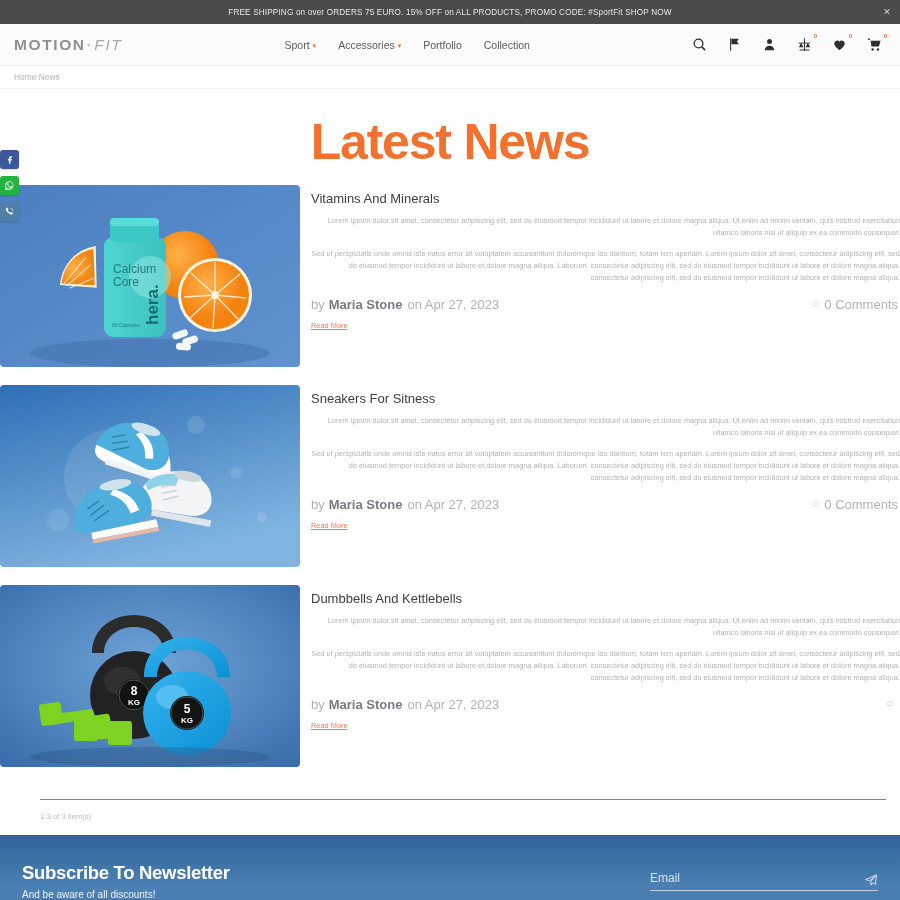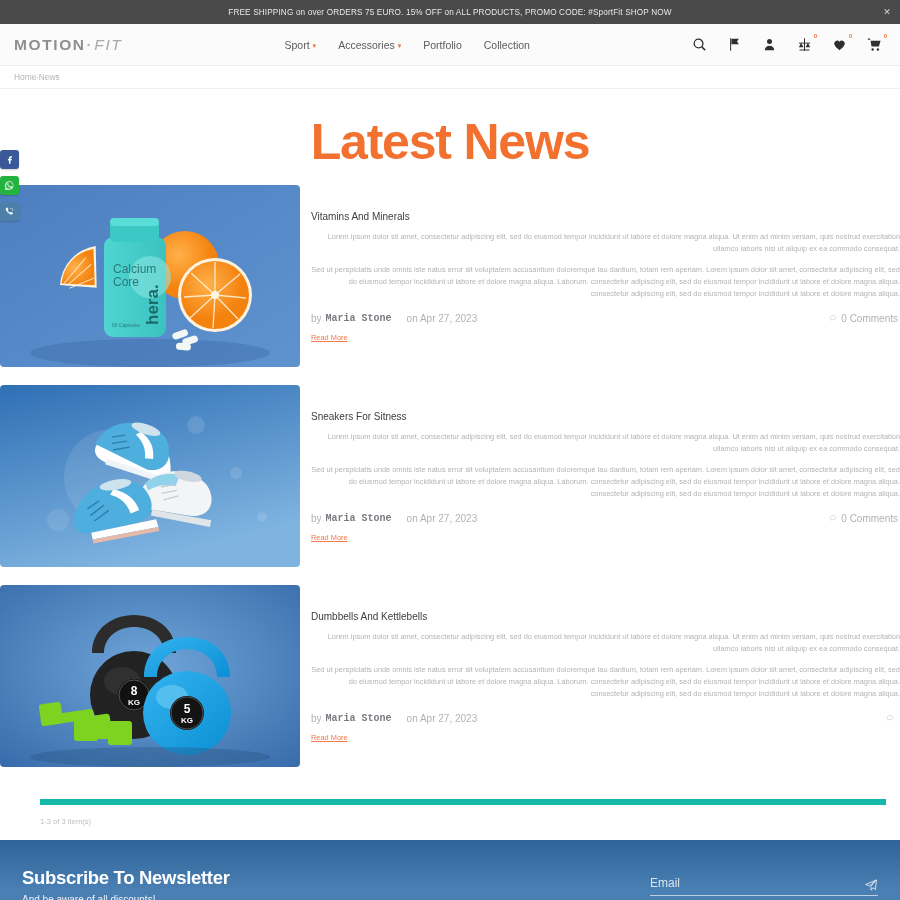--- a/index.html
+++ b/index.html
@@ -79,45 +79,45 @@
   
   .articles { padding-bottom: 6px; }
   .article { display: flex; align-items: flex-start; margin-bottom: 18px; }
   .thumb {
     width: 300px; height: 182px; flex: 0 0 300px;
     border-radius: 4px; overflow: hidden; position: relative;
   }
   .thumb svg { display: block; width: 300px; height: 182px; }
 
   .art-body { flex: 1; padding: 6px 0 0 11px; }
-  .art-title { font-size: 10px; color: #3c4043; font-weight: 400; margin-bottom: 9px; margin-top: 20px; }
+  .art-title { font-size: 13px; color: #3c4043; font-weight: 400; margin-bottom: 9px; }
   .art-p {
     font-size: 7.4px; line-height: 1.62; color: #b0b3b6;
     margin-bottom: 9px; text-align: right;
   }
   .art-meta {
-    display: flex; align-items: center; font-size: 10px; color: #b0b3b6;
+    display: flex; align-items: center; font-size: 13px; color: #b0b3b6;
     margin-top: 13px;
   }
   .art-meta .by { margin-right: 4px; }
-  .art-meta .author { color: #787c80; font-weight: 600; margin-right: 15px; font-family: Liberation Mono, monospace; }
+  .art-meta .author { color: #787c80; font-weight: 600; margin-right: 5px; }
   .art-meta .comments {
     margin-left: auto; display: inline-flex; align-items: center; gap: 4px;
     color: #b0b3b6; padding-right: 2px;
   }
   .art-meta .comments svg { width: 8px; height: 8px; fill: none; stroke: #b7babd; stroke-width: 1.4; }
   .read-more {
     display: inline-block; margin-top: 9px; font-size: 7.4px;
     color: #ef7a4a; text-decoration: underline; cursor: pointer;
   }
 
   
   .pager {
     margin: 8px 14px 0 40px; padding: 12px 0 14px;
-    border-top: 6px solid #14b8a6;
+    border-top: 1px solid #14b8a6;
     font-size: 7.6px; color: #bdbdbd;
   }
 
   
   .newsletter {
     height: 92px; background: linear-gradient(180deg,#2f6399 0%,#4a80b4 55%,#4679ad 100%);
     display: flex; align-items: center; padding: 0 22px; position: relative;
   }
   .nl-left { color: #fff; }
   .nl-title { font-size: 18.5px; font-weight: 700; letter-spacing: -.3px; margin-bottom: 5px; }

